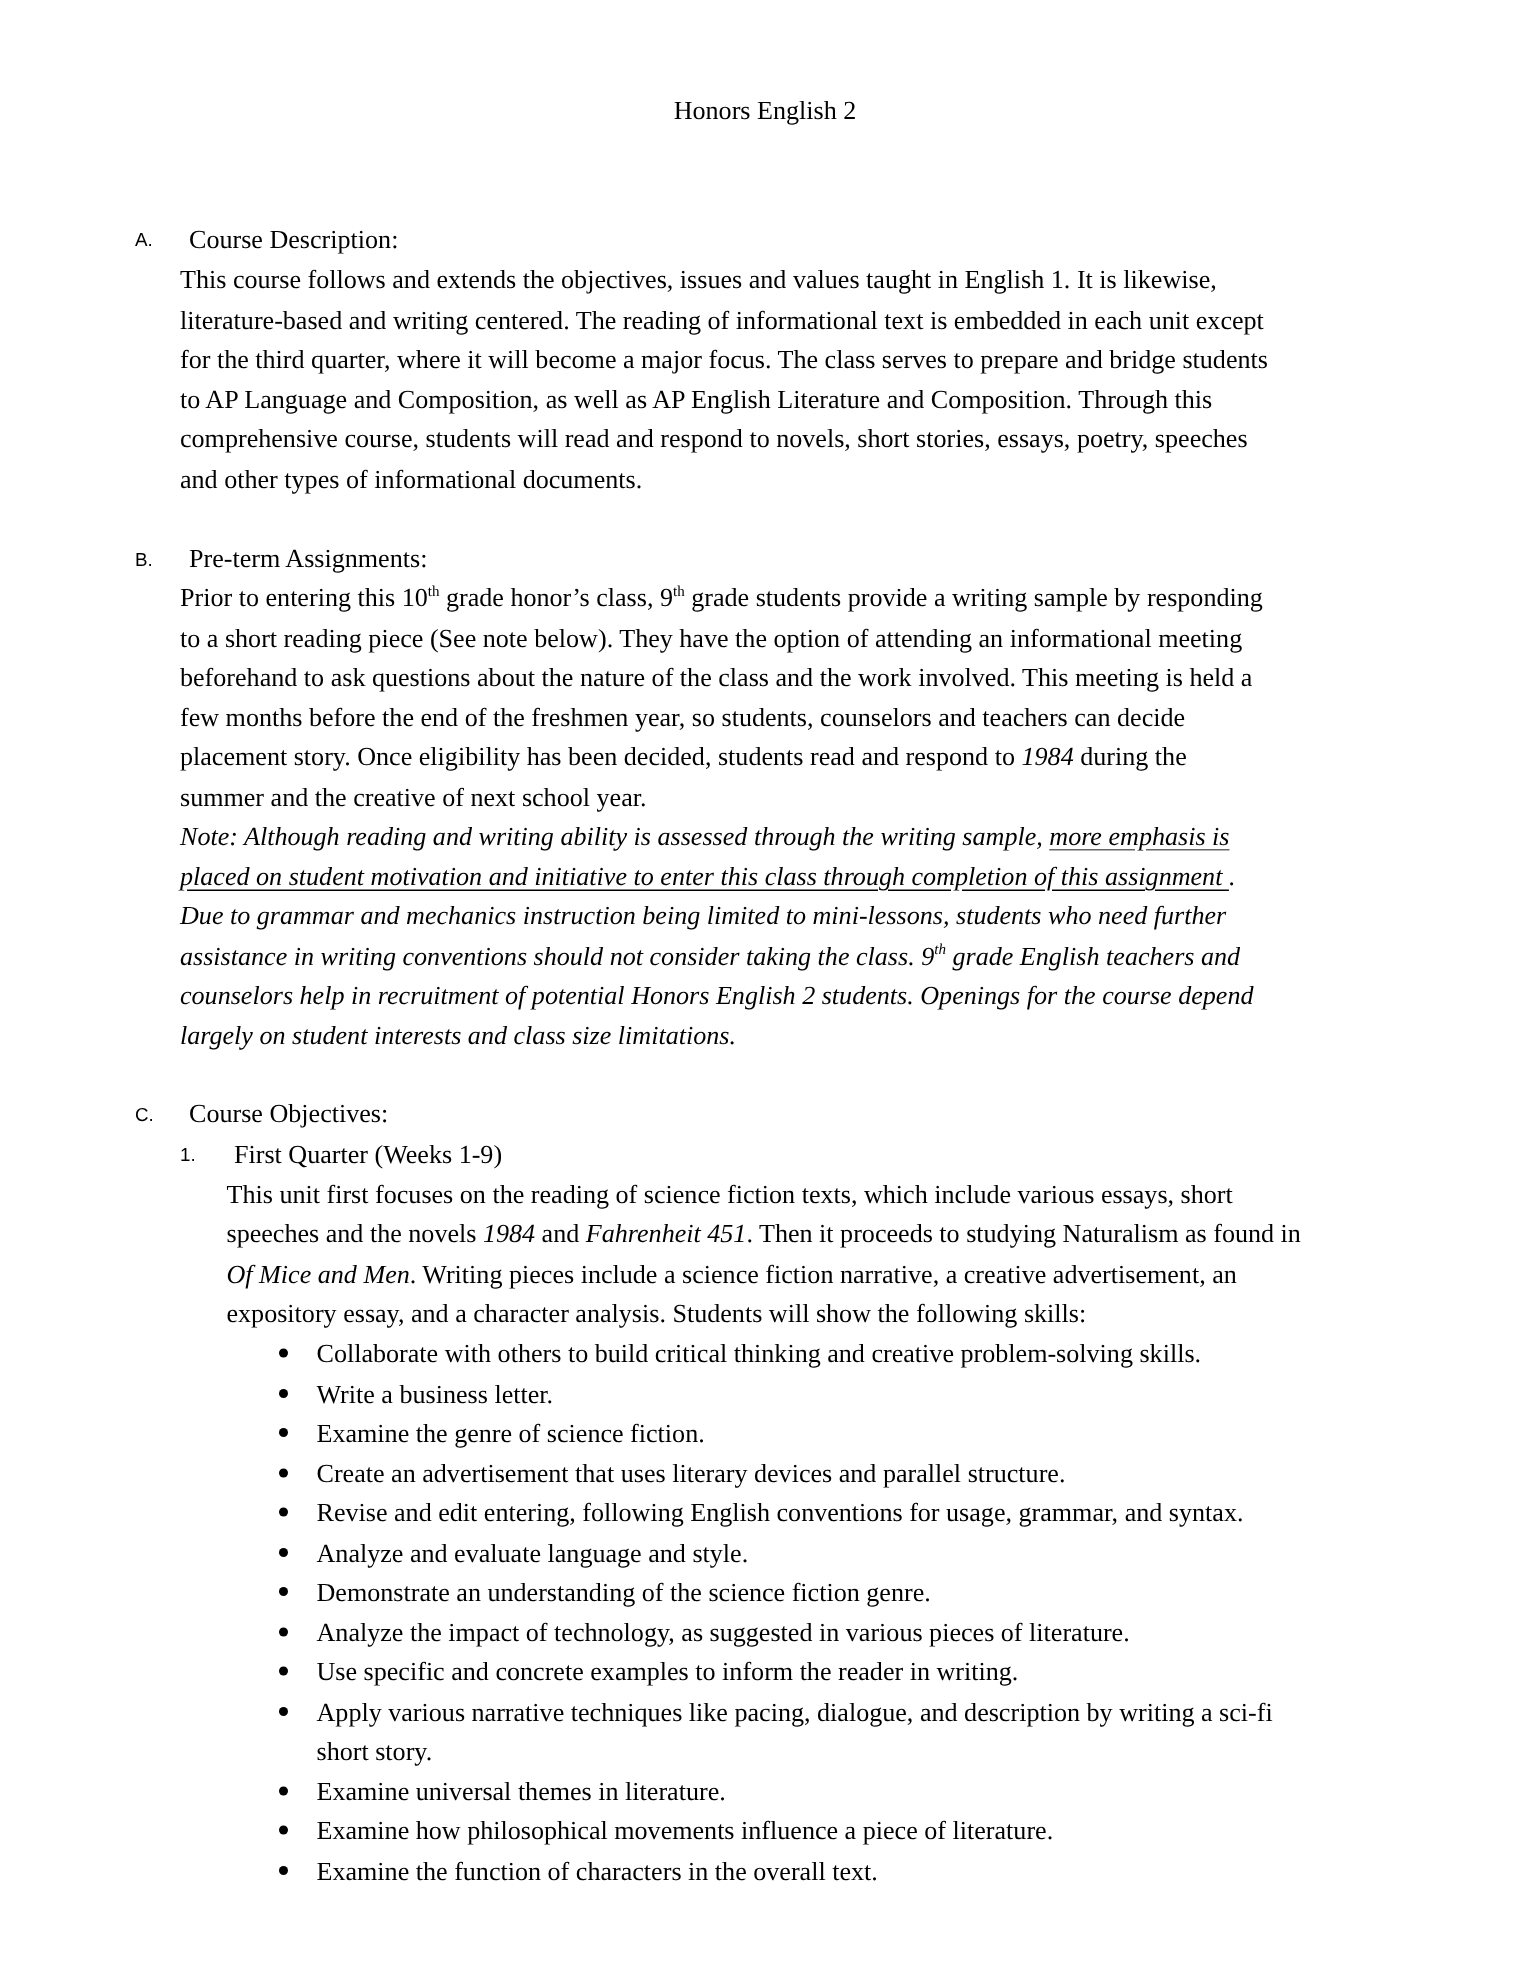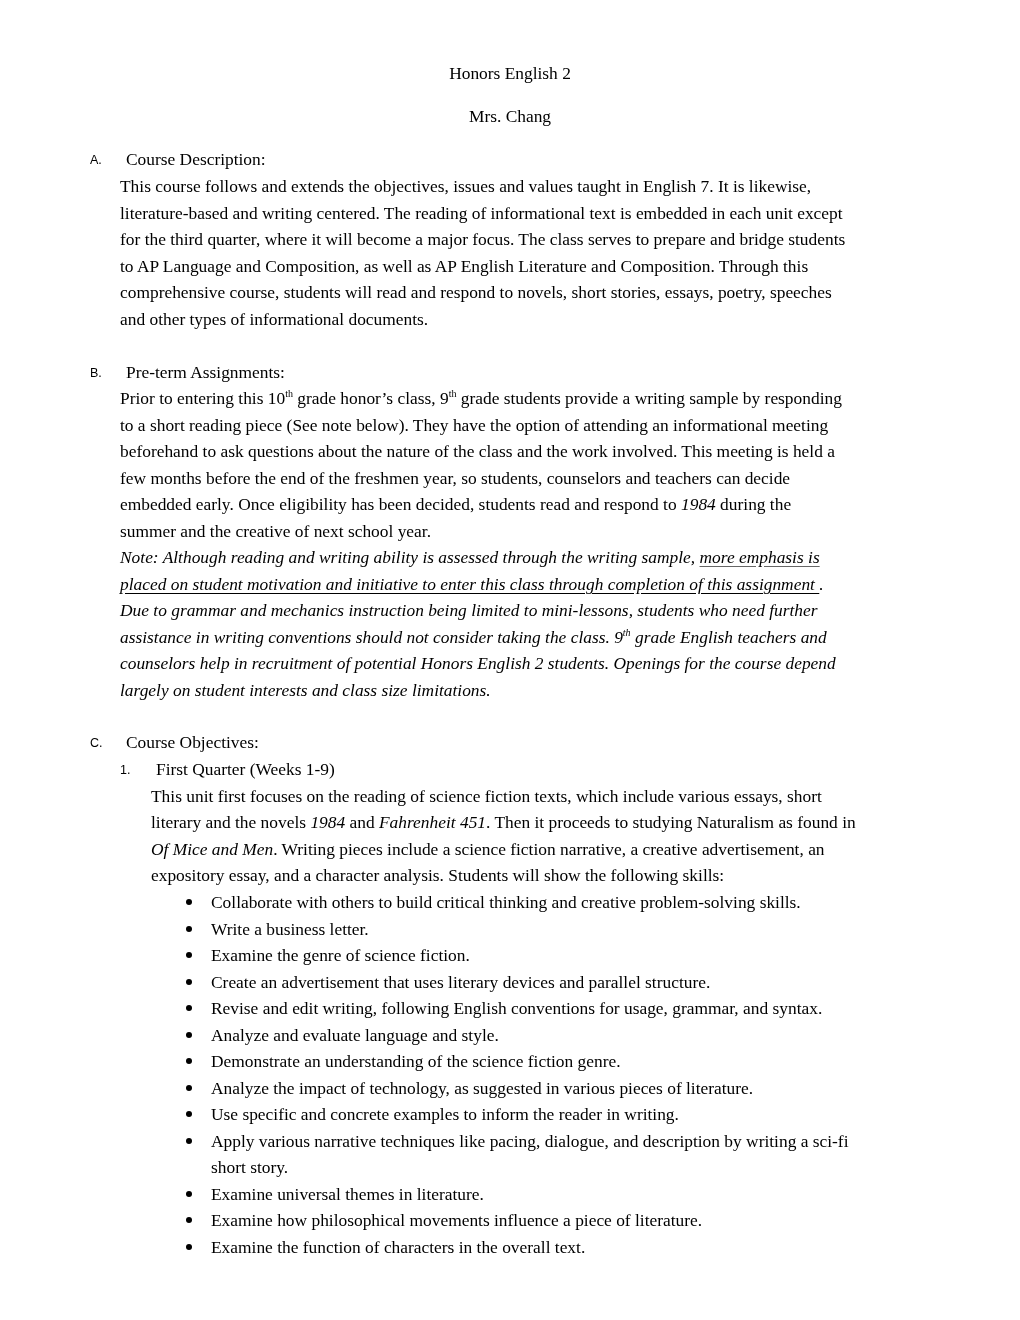--- a/index.html
+++ b/index.html
@@ -15,60 +15,59 @@
   .u { text-decoration: underline; text-underline-offset: 3px; }
   sup { font-size: 10px; line-height: 0; vertical-align: 7px; }
   .bullet { position: absolute; width: 6px; height: 6px; border-radius: 50%; background: #000; }
 </style>
 </head>
 <body>
 
 <div class="page">
 
   <div class="center" style="top:63px;">Honors English 2</div>
-  <div class="center" style="top:106px;">Mrs. Chang</div>
 
   <div>
     <span class="marker" style="left:90px;top:150px;">A.</span>
     <span class="line" style="left:126px;top:149px;">Course Description:</span>
-    <div class="line" style="left:120px;top:176px;">This course follows and extends the objectives, issues and values taught in English 7.  It is likewise,</div>
+    <div class="line" style="left:120px;top:176px;">This course follows and extends the objectives, issues and values taught in English 1.  It is likewise,</div>
     <div class="line" style="left:120px;top:203px;">literature-based and writing centered. The reading of informational text is embedded in each unit except</div>
     <div class="line" style="left:120px;top:229px;">for the third quarter, where it will become a major focus. The class serves to prepare and bridge students</div>
     <div class="line" style="left:120px;top:256px;">to AP Language and Composition, as well as AP English Literature and Composition.  Through this</div>
     <div class="line" style="left:120px;top:282px;">comprehensive course, students will read and respond to novels, short stories, essays, poetry, speeches</div>
     <div class="line" style="left:120px;top:309px;">and other types of informational documents.</div>
   </div>
 
   <div>
     <span class="marker" style="left:90px;top:363px;">B.</span>
     <span class="line" style="left:126px;top:362px;">Pre-term Assignments:</span>
     <div class="line" style="left:120px;top:388px;"><span>Prior to entering this 10</span><sup>th</sup><span> grade honor’s class, 9</span><sup>th</sup><span> grade students provide a writing sample by responding</span></div>
     <div class="line" style="left:120px;top:415px;">to a short reading piece (See note below).  They have the option of attending an informational meeting</div>
     <div class="line" style="left:120px;top:441px;">beforehand to ask questions about the nature of the class and the work involved.  This meeting is held a</div>
     <div class="line" style="left:120px;top:468px;">few months before the end of the freshmen year, so students, counselors and teachers can decide</div>
-    <div class="line" style="left:120px;top:494px;"><span>embedded early.  Once eligibility has been decided, students read and respond to </span><span class="i">1984</span><span> during the</span></div>
+    <div class="line" style="left:120px;top:494px;"><span>placement story.  Once eligibility has been decided, students read and respond to </span><span class="i">1984</span><span> during the</span></div>
     <div class="line" style="left:120px;top:521px;">summer and the creative of next school year.</div>
 
     <div class="line i" style="left:120px;top:547px;"><span>Note:  Although reading and writing ability is assessed through the writing sample, </span><span class="u" style="text-decoration-color:#666;">more emphasis is </span></div>
     <div class="line i" style="left:120px;top:574px;font-family:Liberation Serif, serif;"><span class="u">placed on student motivation and initiative to enter this class through completion of this assignment </span><span>.</span></div>
     <div class="line i" style="left:120px;top:600px;">Due to grammar and mechanics instruction being limited to mini-lessons, students who need further</div>
     <div class="line i" style="left:120px;top:627px;"><span>assistance in writing conventions should not consider taking the class.  9</span><sup>th</sup><span> grade English teachers and</span></div>
     <div class="line i" style="left:120px;top:653px;">counselors help in recruitment of potential Honors English 2 students. Openings for the course depend</div>
     <div class="line i" style="left:120px;top:680px;">largely on student interests and class size limitations.</div>
   </div>
 
   <div>
     <span class="marker" style="left:90px;top:733px;">C.</span>
     <span class="line" style="left:126px;top:732px;">Course Objectives:</span>
 
     <span class="marker" style="left:120px;top:760px;">1.</span>
     <span class="line" style="left:156px;top:759px;">First Quarter (Weeks 1-9)</span>
 
     <div class="line" style="left:151px;top:786px;">This unit first focuses on the reading of science fiction texts, which include various essays, short</div>
-    <div class="line" style="left:151px;top:812px;"><span>literary and the novels </span><span class="i">1984</span><span> and </span><span class="i">Fahrenheit 451</span><span>. Then it proceeds to studying Naturalism as found in</span></div>
+    <div class="line" style="left:151px;top:812px;"><span>speeches and the novels </span><span class="i">1984</span><span> and </span><span class="i">Fahrenheit 451</span><span>. Then it proceeds to studying Naturalism as found in</span></div>
     <div class="line" style="left:151px;top:839px;"><span class="i">Of Mice and Men</span><span>.  Writing pieces include a science fiction narrative, a creative advertisement, an</span></div>
     <div class="line" style="left:151px;top:865px;">expository essay, and a character analysis.  Students will show the following skills:</div>
 
     <ul id="skills" style="margin:0;padding:0;list-style:none;">
         <li>
           <span class="bullet" style="left: 186px; top: 899px;"></span>
           <span class="line" style="left: 211px; top: 892px;">Collaborate with others to build critical thinking and creative problem-solving skills.</span>
         </li>
         <li>
           <span class="bullet" style="left: 186px; top: 925.5px;"></span>
@@ -77,21 +76,21 @@
         <li>
           <span class="bullet" style="left: 186px; top: 952px;"></span>
           <span class="line" style="left: 211px; top: 945px;">Examine the genre of science fiction.</span>
         </li>
         <li>
           <span class="bullet" style="left: 186px; top: 978.5px;"></span>
           <span class="line" style="left: 211px; top: 971.5px;">Create an advertisement that uses literary devices and parallel structure.</span>
         </li>
         <li>
           <span class="bullet" style="left: 186px; top: 1005px;"></span>
-          <span class="line" style="left: 211px; top: 998px;">Revise and edit writing, following English conventions for usage, grammar, and syntax.</span>
+          <span class="line" style="left: 211px; top: 998px;">Revise and edit entering, following English conventions for usage, grammar, and syntax.</span>
         </li>
         <li>
           <span class="bullet" style="left: 186px; top: 1031.5px;"></span>
           <span class="line" style="left: 211px; top: 1024.5px;">Analyze and evaluate language and style.</span>
         </li>
         <li>
           <span class="bullet" style="left: 186px; top: 1058px;"></span>
           <span class="line" style="left: 211px; top: 1051px;">Demonstrate an understanding of the science fiction genre.</span>
         </li>
         <li>

